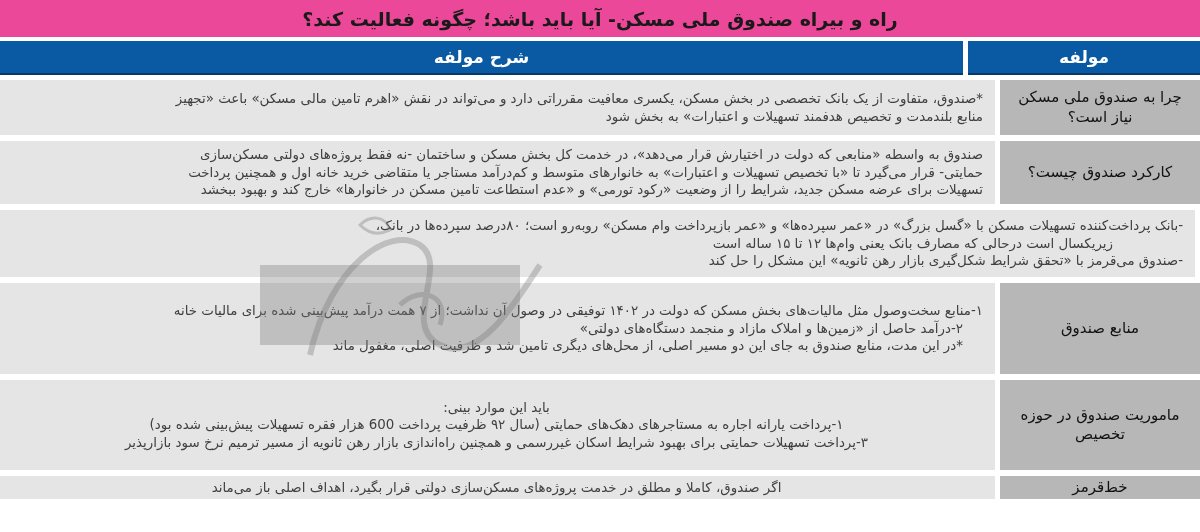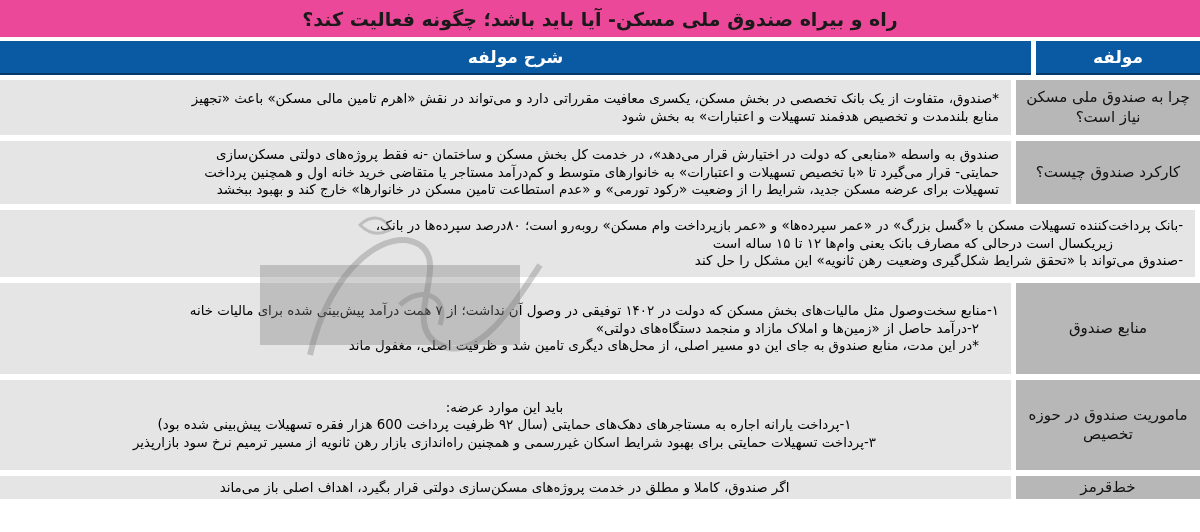--- a/index.html
+++ b/index.html
@@ -16,38 +16,38 @@
 
     .header-row {
       display: flex; height: 34px;
     }
     .hdr-cell {
       background: #0a5aa3; color: #ffffff;
       display: flex; align-items: center; justify-content: center;
       font-weight: bold; font-size: 17px;
       border-bottom: 2px solid #07396b;
     }
-    .hdr-right { width: 164px; }
+    .hdr-right { width: 232px; }
     .hdr-sep { width: 5px; background: #fff; }
     .hdr-left { flex: 1; }
 
     .rows { display: flex; flex-direction: column; }
     .row { display: flex; border-top: 6px solid #ffffff; }
     .row:first-child { border-top: 5px solid #ffffff; }
     .row-label {
-      width: 184px; background: #b7b7b7;
+      width: 200px; background: #b7b7b7;
       display: flex; align-items: center; justify-content: center;
       text-align: center; font-size: 15px; color: #111;
       padding: 0 10px; line-height: 1.3;
     }
     .row-sep { width: 5px; background: #fff; }
     .row-body {
       flex: 1; background: #e5e5e5;
       display: flex; flex-direction: column; justify-content: center;
-      padding: 0 12px 0 10px; font-size: 13.4px; color: #000000; line-height: 1.3;
+      padding: 0 12px 0 10px; font-size: 13.4px; color: #404040; line-height: 1.3;
       white-space: nowrap; overflow: hidden;
     }
     .line { display: block; }
     .center-lines .line { text-align: center; }
 
     .r1 { height: 60px; }
     .r2 { height: 69px; }
     .r3 { height: 73px; }
     .r4 { height: 97px; }
     .r5 { height: 96px; }
@@ -95,39 +95,39 @@
       <span class="line">حمایتی- قرار می‌گیرد تا «با تخصیص تسهیلات و اعتبارات» به خانوارهای متوسط و کم‌درآمد مستاجر یا متقاضی خرید خانه اول و همچنین پرداخت</span>
       <span class="line">تسهیلات برای عرضه مسکن جدید، شرایط را از وضعیت «رکود تورمی» و «عدم استطاعت تامین مسکن در خانوارها» خارج کند و بهبود ببخشد</span>
     </div>
   </div>
 
   <div class="row r3">
     <div class="row-sep"></div>
     <div class="row-body">
       <span class="line">-بانک پرداخت‌کننده تسهیلات مسکن با «گسل بزرگ» در «عمر سپرده‌ها» و «عمر بازپرداخت وام مسکن» روبه‌رو است؛ ۸۰درصد سپرده‌ها در بانک،</span>
       <span class="line" style="padding-right:70px">زیریکسال است درحالی که مصارف بانک یعنی وام‌ها ۱۲ تا ۱۵ ساله است</span>
-      <span class="line">-صندوق می‌تواند با «تحقق شرایط شکل‌گیری وضعیت رهن ثانویه» این مشکل را حل کند</span>
+      <span class="line">-صندوق می‌قرمز با «تحقق شرایط شکل‌گیری بازار رهن ثانویه» این مشکل را حل کند</span>
     </div>
   </div>
 
   <div class="row r4">
     <div class="row-label">منابع صندوق</div>
     <div class="row-sep"></div>
     <div class="row-body">
       <span class="line">۱-منابع سخت‌وصول مثل مالیات‌های بخش مسکن که دولت در ۱۴۰۲ توفیقی در وصول آن نداشت؛ از ۷ همت درآمد پیش‌بینی شده برای مالیات خانه</span>
       <span class="line" style="padding-right:20px">۲-درآمد حاصل از «زمین‌ها و املاک مازاد و منجمد دستگاه‌های دولتی»</span>
       <span class="line" style="padding-right:20px">*در این مدت، منابع صندوق به جای این دو مسیر اصلی، از محل‌های دیگری تامین شد و ظرفیت اصلی، مغفول ماند</span>
     </div>
   </div>
 
   <div class="row r5">
     <div class="row-label">ماموریت صندوق در حوزه تخصیص</div>
     <div class="row-sep"></div>
     <div class="row-body center-lines">
-      <span class="line">باید این موارد عرضه:</span>
+      <span class="line">باید این موارد بینی:</span>
       <span class="line">۱-پرداخت یارانه اجاره به مستاجرهای دهک‌های حمایتی (سال ۹۲ ظرفیت پرداخت 600 هزار فقره تسهیلات پیش‌بینی شده بود)</span>
       <span class="line">۳-پرداخت تسهیلات حمایتی برای بهبود شرایط اسکان غیررسمی و همچنین راه‌اندازی بازار رهن ثانویه از مسیر ترمیم نرخ سود بازارپذیر</span>
     </div>
   </div>
 
   <div class="row r6">
     <div class="row-label">خط‌قرمز</div>
     <div class="row-sep"></div>
     <div class="row-body center-lines">
       <span class="line">اگر صندوق، کاملا و مطلق در خدمت پروژه‌های مسکن‌سازی دولتی قرار بگیرد، اهداف اصلی باز می‌ماند</span>

